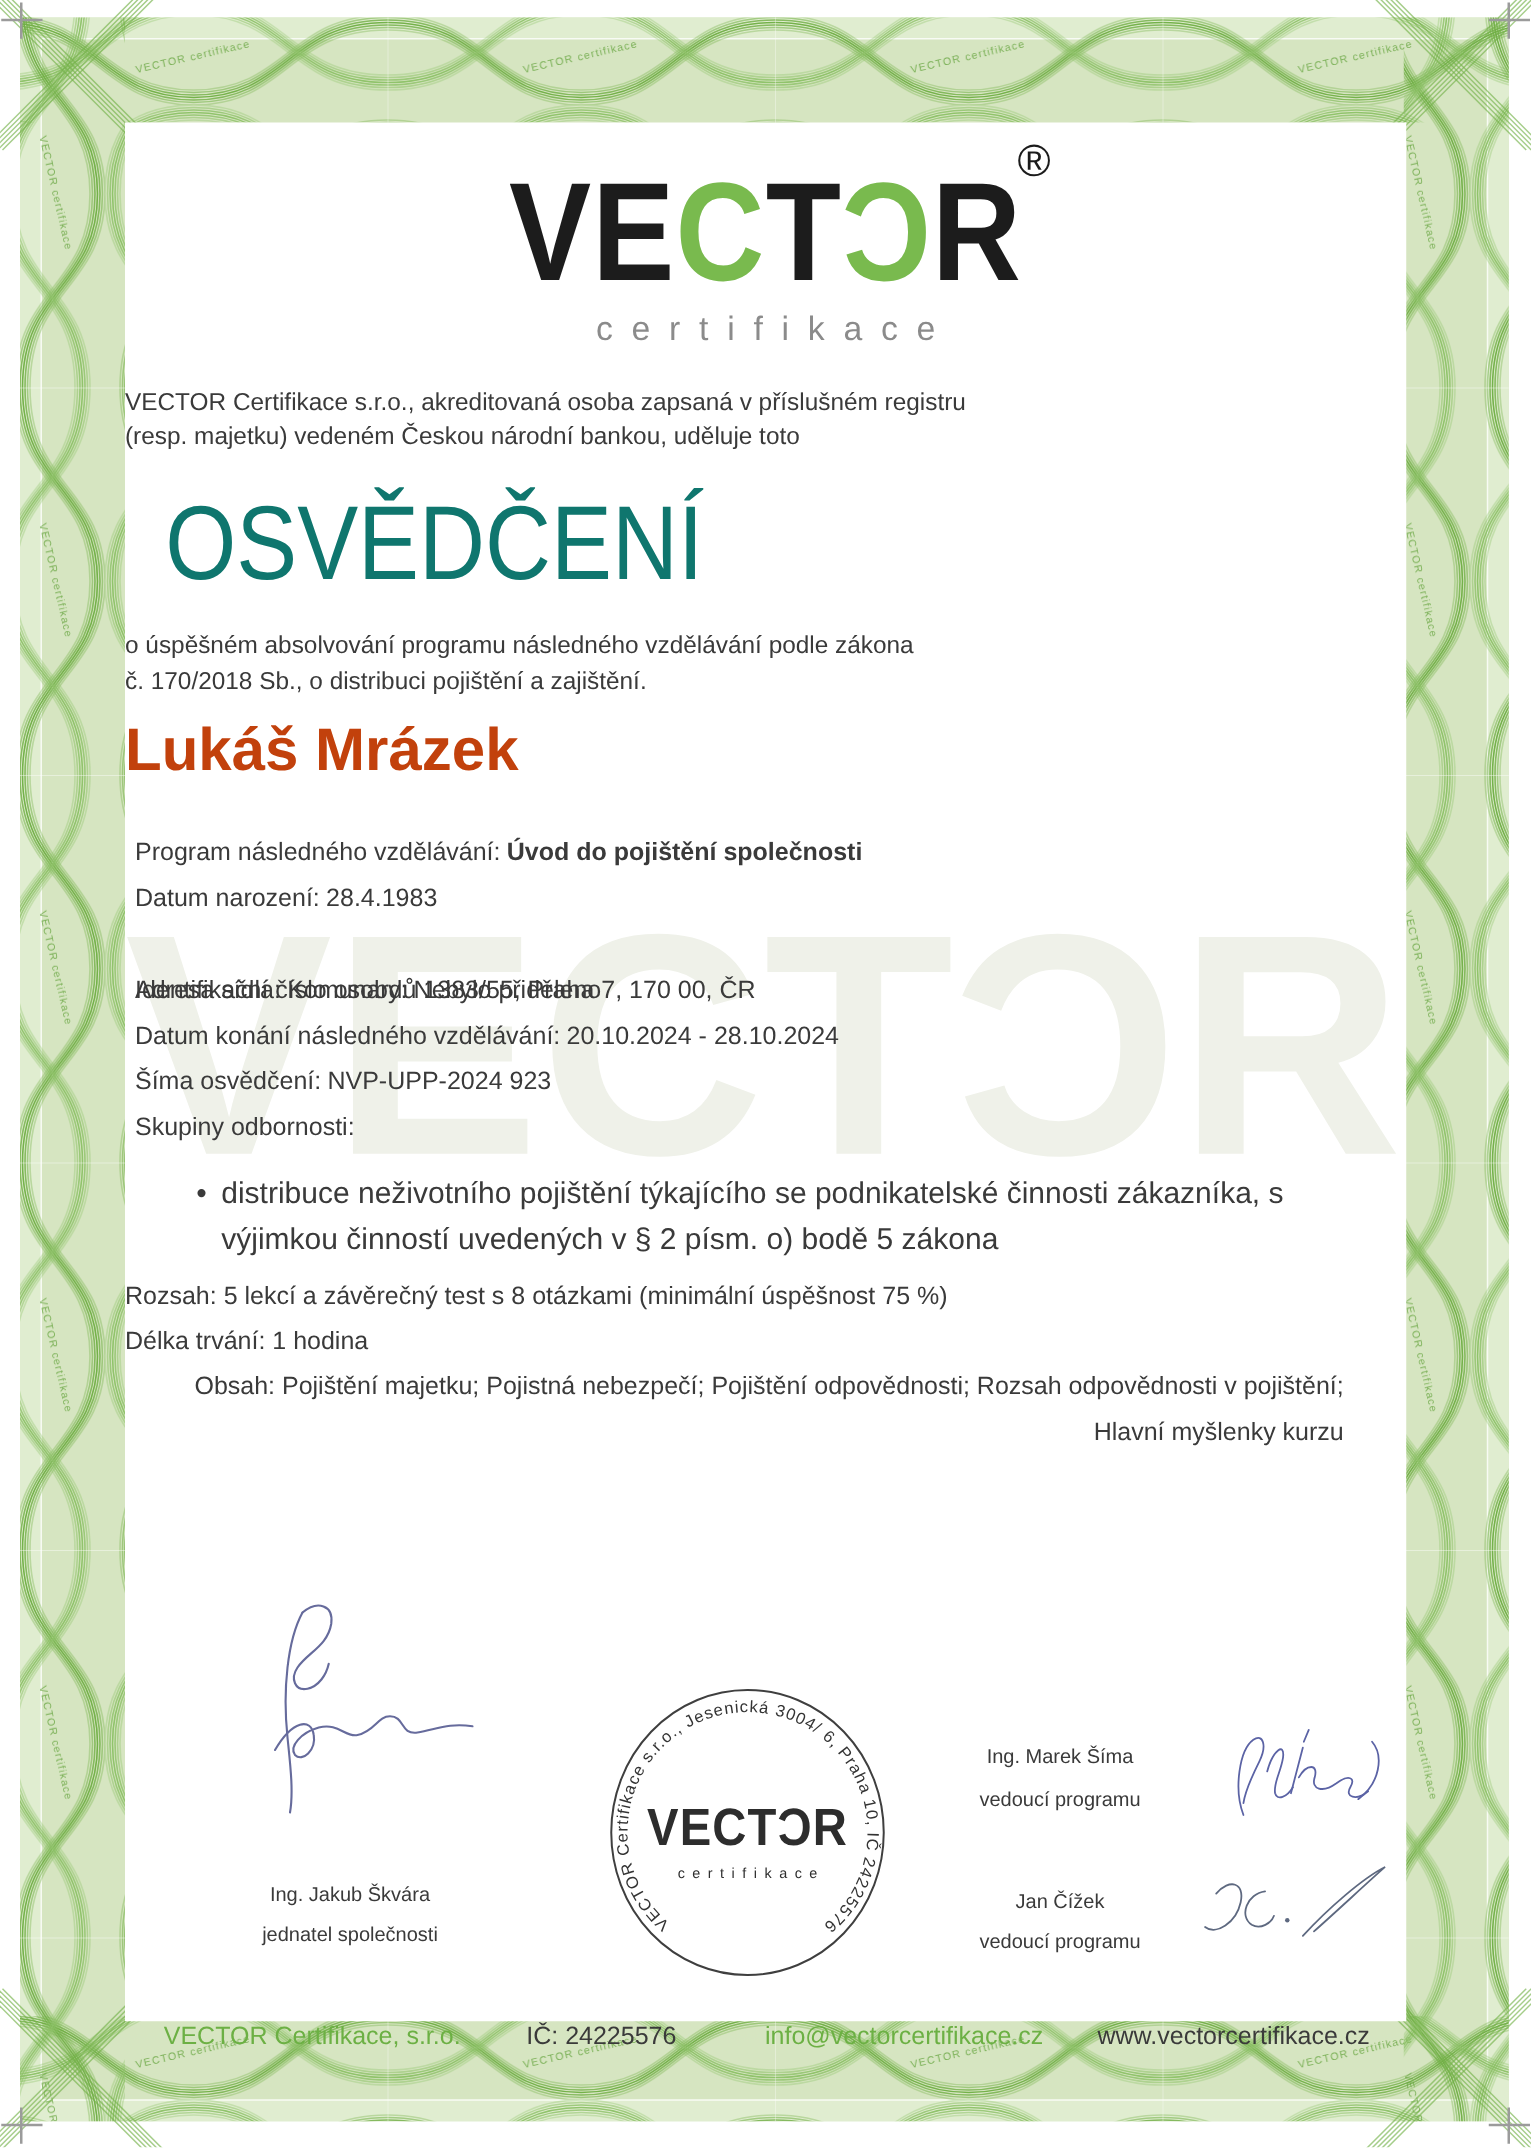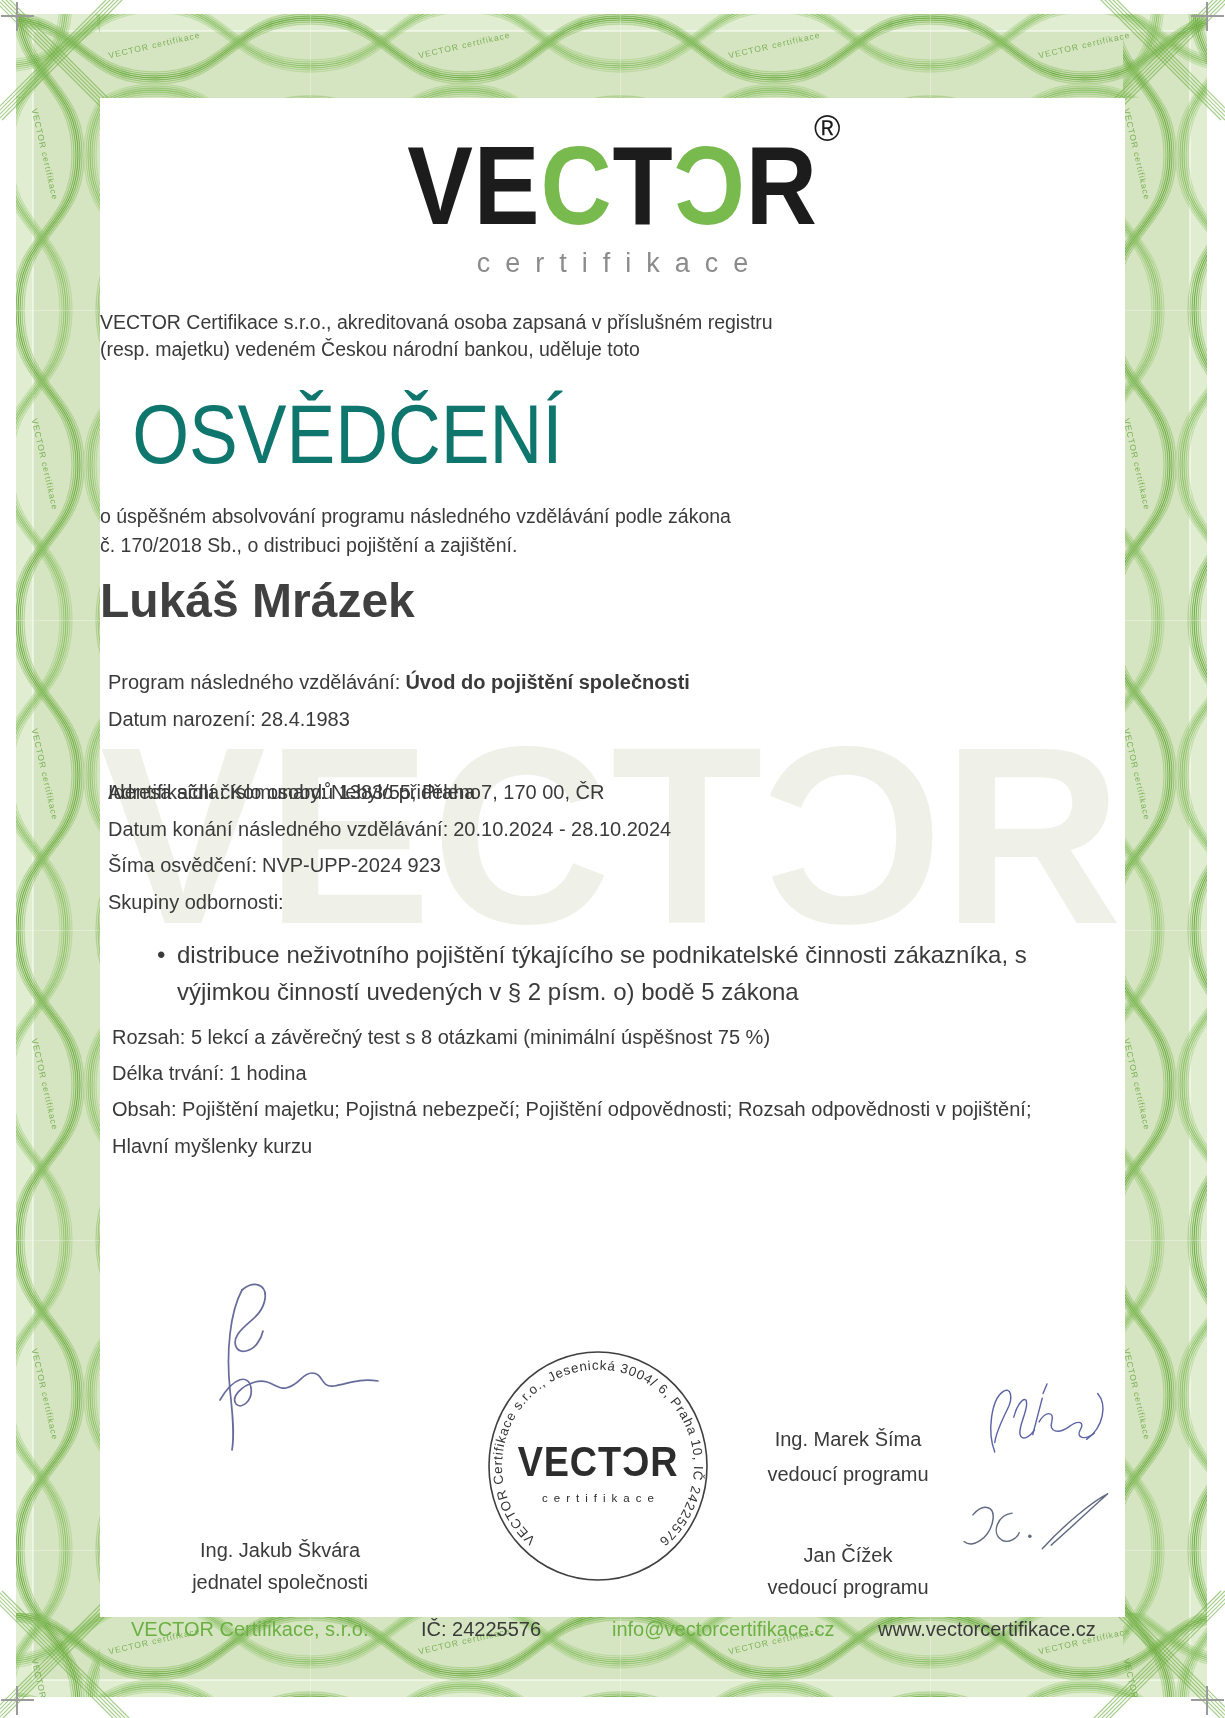--- a/index.html
+++ b/index.html
@@ -12,29 +12,29 @@
   .logo-word{position:absolute;left:0;right:0;top:26px;text-align:center;font-size:112px;line-height:1.1;
              font-weight:700;letter-spacing:1px;transform:scaleX(.88);color:#1c1c1c;white-space:nowrap;}
   .logo-word .gr{color:#79ba4e;}
   .logo-reg{position:absolute;left:714px;top:10px;font-size:36px;color:#1b1b1b;font-weight:400;}
   .logo-sub{position:absolute;left:0;right:0;top:150px;text-align:center;font-size:27px;color:#8b8b8b;
             letter-spacing:15px;padding-left:15px;}
   .intro{top:211px;font-size:19.5px;line-height:27px;}
   .title{top:294px;font-size:84px;line-height:1;color:#0f766e;font-weight:400;}
   .title .sqz{display:inline-block;transform:scaleX(.87);white-space:nowrap;}
   .subtitle{top:404px;font-size:19.5px;line-height:29px;}
-  .name{top:475px;font-size:48px;font-weight:700;color:#404040;}
+  .name{top:475px;font-size:48px;font-weight:700;color:#c2410c;}
   .row{position:absolute;left:8px;font-size:20px;line-height:21px;white-space:nowrap;}
   .row .lb{margin-right:5px;}
   .bold{font-weight:700;}
   .bullet{position:absolute;left:57px;top:838px;width:945px;font-size:24px;line-height:37px;
           text-indent:-20px;padding-left:20px;}
   .bullet .dot{display:inline-block;width:20px;text-indent:0;}
-  .para{position:absolute;left:12px;font-size:20px;line-height:37px;}
-  .sig-name{position:absolute;width:240px;text-align:center;font-size:20px;line-height:22px;margin-top:33px;}
+  .para{position:absolute;left:0;font-size:20px;line-height:37px;text-align:right;}
+  .sig-name{position:absolute;width:240px;text-align:center;font-size:16px;line-height:22px;}
   .footer-item{position:absolute;top:1483px;font-size:20px;white-space:nowrap;margin-top:37px;}
   .green{color:#6cb044;}
   .stamp{position:absolute;left:373px;top:1243px;}
   .sig-svg{position:absolute;}
 </style>
 </head>
 <body>
 
 <div class="page">
 

